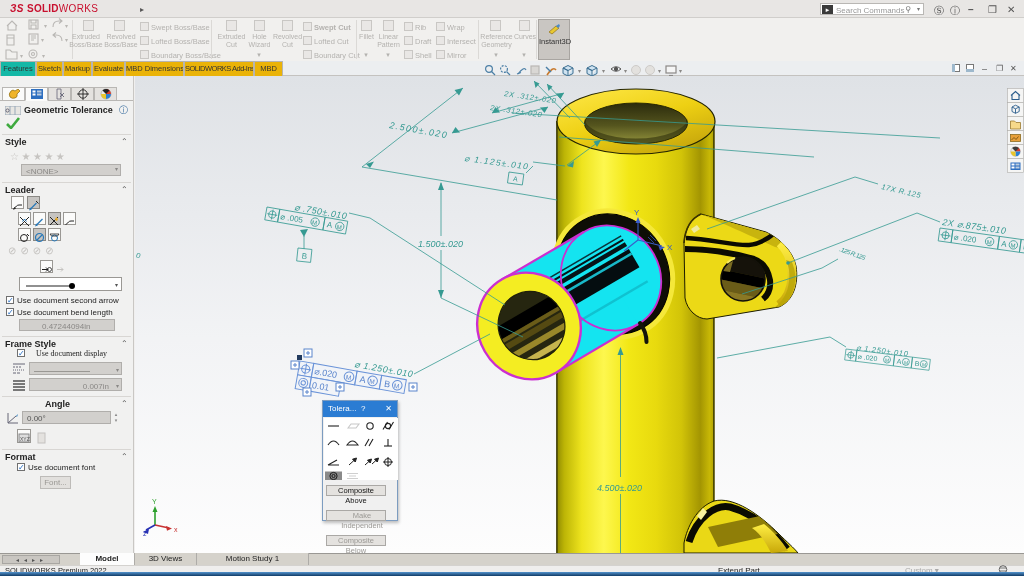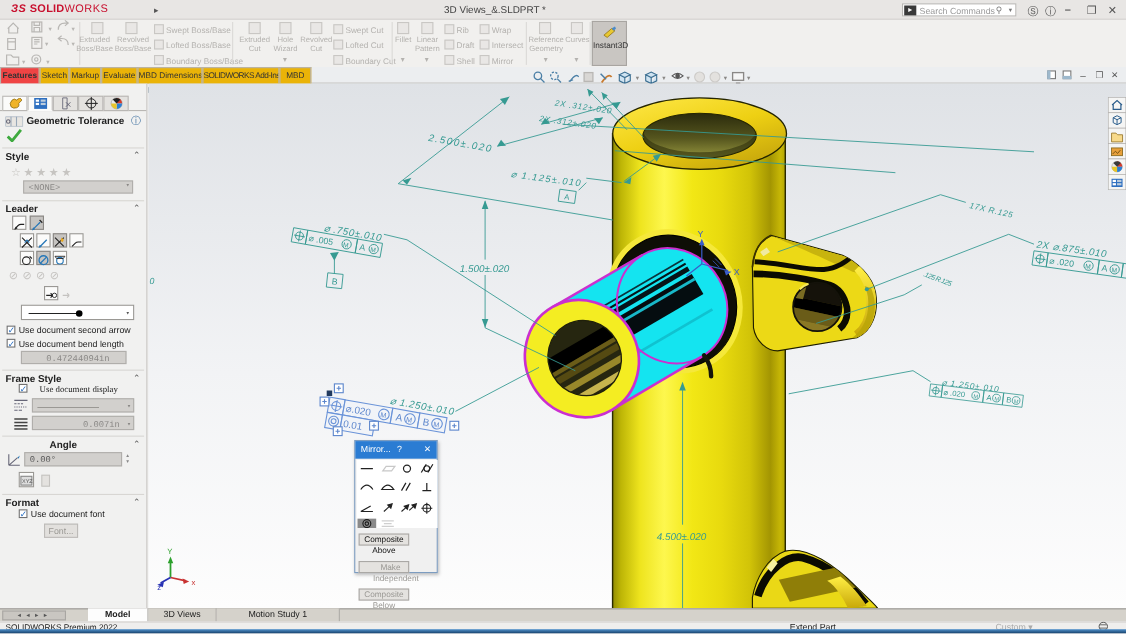--- a/index.html
+++ b/index.html
@@ -20,61 +20,60 @@
 #ribbon{left:0;top:18px;width:1024px;height:43px;background:#f1f0ee;}
 .rsep{top:20px;width:1px;height:39px;background:#dbd9d6;}
 .rbtn{color:#b4b2af;font-size:7px;text-align:center;line-height:1.2;white-space:nowrap;}
 .rrow{color:#b4b2af;font-size:7.5px;white-space:nowrap;}
 .gico{display:inline-block;width:9px;height:9px;border:1px solid #c9c7c4;background:#e9e7e5;vertical-align:-1px;margin-right:2px;}
 #instant3d{left:538px;top:19px;width:32px;height:41px;background:#c9c6c2;border:1px solid #a8a5a1;font-size:8px;color:#333;text-align:center;}
 
 
 #tabrow{left:0;top:61px;width:1024px;height:15px;background:#eceef0;border-bottom:1px solid #c4c2bf;}
 .ctab{top:0px;height:15px;background:#eab308;border:1px solid #b7b4af;border-bottom:none;font-size:7.5px;color:#333;text-align:center;line-height:14px;white-space:nowrap;overflow:hidden;}
-.ctab.active{background:#ef4444;font-weight:bold;}
+.ctab.active{background:#14b8a6;font-weight:normal;}
 
 
 #lpanel{left:0;top:76px;width:134px;height:477px;background:#f1f1f0;border-right:1px solid #c9c7c4;}
 .pmtab{top:11px;width:21px;height:14px;background:#e4e2df;border:1px solid #b9b7b4;text-align:center;}
 .pmtab.active{background:#fbfbfa;border-bottom:1px solid #fbfbfa;}
 .sech{font-size:9px;font-weight:bold;color:#222;white-space:nowrap;}
 .chev{font-size:8px;color:#555;}
 .hr{height:1px;background:#d8d6d3;}
 .cb{width:8px;height:8px;background:#fff;border:1px solid #707070;font-size:8px;line-height:7px;color:#1a66c0;text-align:center;}
 .cblbl{font-size:8px;color:#222;white-space:nowrap;}
 .gbtn{border:1px solid #9a9894;background:#fbfbfa;}
 .gbtn.sel{background:#c6c4c1;border:1px solid #8a8884;}
-.dd{background:#fff;border:1px solid #9a9894;overflow:hidden;font-family:Liberation Mono, monospace;}
+.dd{background:#fff;border:1px solid #9a9894;overflow:hidden;}
 .dd.gray{background:#d2d0cd;border:1px solid #b0aeab;}
 .gtxt{color:#8a8886;font-size:8px;}
 
 
 #doctabs{left:0;top:553px;width:1024px;height:12px;background:#d5d2cb;border-top:1px solid #9a9894;}
 .dtab{top:0;height:12px;font-size:8px;color:#222;text-align:center;line-height:12px;background:#d5d2cb;border-right:1px solid #aeaca8;}
 .dtab.active{background:#fdfdfd;font-weight:bold;}
 #statusbar{left:0;top:565px;width:1024px;height:7px;background:#efeeed;border-top:1px solid #d4d2cf;font-size:8px;color:#222;}
 #bluebar{left:0;top:572px;width:1024px;height:4px;background:linear-gradient(#5393cd,#123c66);}
 
 
 #viewport{left:135px;top:76px;width:889px;height:477px;background:linear-gradient(#dfe2e6,#f2f3f5 55%,#fdfdfd);}
 
 
 #tdlg{left:322px;top:400px;width:76px;height:121px;background:#f0f0f0;border:1px solid #7c9cc0;box-shadow:1px 2px 3px rgba(0,0,0,.25);}
 #tdlg .tb{position:absolute;left:0;top:0;width:100%;height:16px;background:#2b7cd3;color:#fff;font-size:8px;line-height:16px;}
-.tbtnn{position:absolute;left:3px;width:46px;height:11px;background:#e4e2df;border:1px solid #aaa8a5;font-size:7.5px;text-align:center;line-height:10px;color:#111;}
+.tbtnn{position:absolute;left:3px;width:60px;height:11px;background:#e4e2df;border:1px solid #aaa8a5;font-size:7.5px;text-align:center;line-height:10px;color:#111;}
 .tbtnn.dis{color:#9a9894;}
 </style>
 </head>
 <body>
 <div id="page">
 
 <div class="abs" id="titlebar"></div>
 <div class="abs" id="logo"><span style="font-style:italic;">ЗS</span> <span style="letter-spacing:.2px;">SOLID</span><span style="font-weight:normal;">WORKS</span></div>
 <div class="abs" style="left:140px;top:5px;font-size:8px;color:#555;">▸</div>
-<div class="abs" id="title">3D Views_&amp;.SLDPRT *</div>
 <div class="abs" id="searchbox">
       <span class="sicon">▸</span>
       <span style="position:absolute;left:15px;top:2px;">Search Commands</span>
       <span style="position:absolute;right:12px;top:1px;color:#777;">⚲</span>
       <span style="position:absolute;right:3px;top:1px;color:#777;font-size:6px;">▾</span>
     </div>
 <div class="abs tbarico" style="left:934px;">Ⓢ</div>
 <div class="abs tbarico" style="left:950px;">ⓘ</div>
 <div class="abs tbarico" style="left:968px;font-weight:bold;">–</div>
 <div class="abs tbarico" style="left:988px;">❐</div>
@@ -117,21 +116,21 @@
   <div class="abs rrow" style="left:140px;top:50px;"><span class="gico"></span>Boundary Boss/Base</div>
   <div class="abs rsep" style="left:211px;"></div>
 
   <div class="abs" style="left:226px;top:20px;width:11px;height:11px;border:1px solid #c9c7c4;background:#e9e7e5;"></div>
   <div class="abs rbtn" style="left:216px;top:33px;width:31px;">Extruded<br>Cut</div>
   <div class="abs" style="left:254px;top:20px;width:11px;height:11px;border:1px solid #c9c7c4;background:#e9e7e5;"></div>
   <div class="abs rbtn" style="left:244px;top:33px;width:31px;">Hole<br>Wizard</div>
   <div class="abs" style="left:282px;top:20px;width:11px;height:11px;border:1px solid #c9c7c4;background:#e9e7e5;"></div>
   <div class="abs rbtn" style="left:272px;top:33px;width:31px;">Revolved<br>Cut</div>
   <div class="abs rbtn" style="left:253px;top:51px;width:12px;">▾</div>
-  <div class="abs rrow" style="left:303px;top:22px;"><span class="gico"></span>Swept Cut</div>
+  <div class="abs rrow" style="left:303px;top:22px;font-weight:bold;"><span class="gico"></span>Swept Cut</div>
   <div class="abs rrow" style="left:303px;top:36px;"><span class="gico"></span>Lofted Cut</div>
   <div class="abs rrow" style="left:303px;top:50px;"><span class="gico"></span>Boundary Cut</div>
   <div class="abs rsep" style="left:356px;"></div>
 
   <div class="abs" style="left:361px;top:20px;width:11px;height:11px;border:1px solid #c9c7c4;background:#e9e7e5;"></div>
   <div class="abs rbtn" style="left:353px;top:33px;width:27px;">Fillet</div>
   <div class="abs rbtn" style="left:360px;top:51px;width:12px;">▾</div>
   <div class="abs" style="left:383px;top:20px;width:11px;height:11px;border:1px solid #c9c7c4;background:#e9e7e5;"></div>
   <div class="abs rbtn" style="left:373px;top:33px;width:31px;">Linear<br>Pattern</div>
   <div class="abs rbtn" style="left:382px;top:51px;width:12px;">▾</div>
@@ -727,21 +726,21 @@
 
   <div class="abs hr" style="left:2px;top:449px;width:129px;"></div>
   <div class="abs sech" style="left:5px;top:452px;">Format</div>
   <div class="abs chev" style="left:121px;top:452px;">⌃</div>
   <div class="abs cb" style="left:17px;top:463px;">✓</div>
   <div class="abs cblbl" style="left:28px;top:463px;">Use document font</div>
   <div class="abs" style="left:40px;top:476px;width:31px;height:13px;background:#e2e0dd;border:1px solid #bdbbb8;font-size:8px;color:#9a9894;text-align:center;line-height:12px;">Font...</div>
 </div>
 
 <div class="abs" id="tdlg">
-<div class="tb"><span style="margin-left:5px;">Mirror...</span><span style="position:absolute;left:38px;">?</span><span style="position:absolute;right:5px;">✕</span></div>
+<div class="tb"><span style="margin-left:5px;">Tolera...</span><span style="position:absolute;left:38px;">?</span><span style="position:absolute;right:5px;">✕</span></div>
 <svg style="position:absolute;left:1px;top:17px;" width="74" height="62" viewBox="0 0 74 62">
  <rect x="0" y="0" width="74" height="62" fill="#fff"></rect>
  <g stroke="#222" stroke-width="1.1" fill="none">
   <line x1="4" y1="8" x2="15" y2="8"></line>
   <path d="M24 10 l3 -4 h8 l-3 4z" stroke="#c8c8c8"></path>
   <circle cx="46" cy="8" r="3.2"></circle>
   <g stroke="#222">
             <circle cx="64" cy="8" r="2.6"></circle>
             <path d="M59 11.5 l4.5 -7.5 m1.5 7.5 l4.5 -7.5"></path>
           </g>

